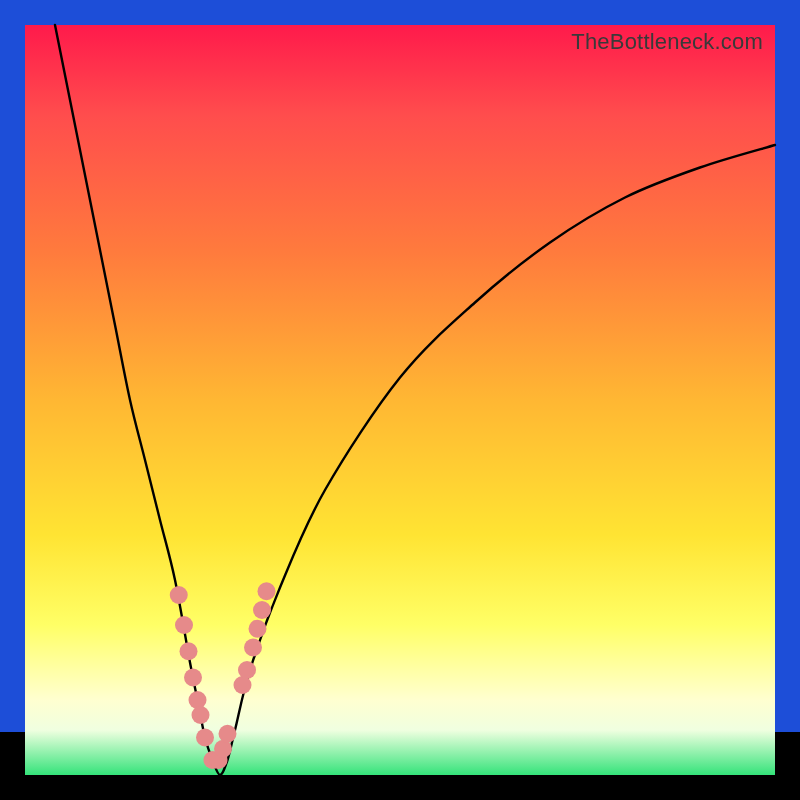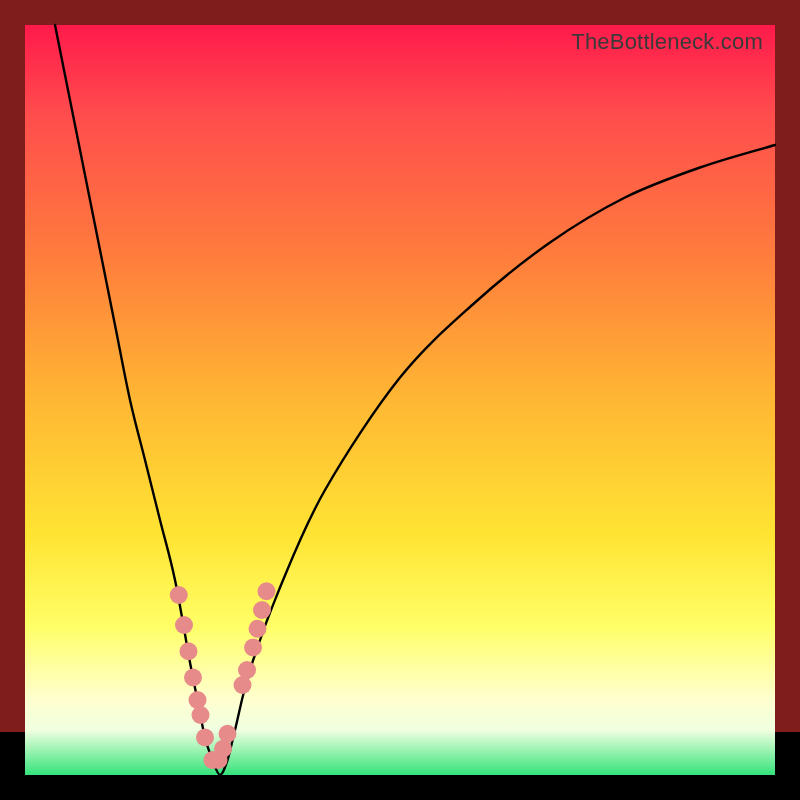--- a/index.html
+++ b/index.html
@@ -10,21 +10,21 @@
     overflow: hidden;
     background: #000;
     font-family: Arial, Helvetica, sans-serif;
   }
   .frame {
     position: absolute;
     left: 0;
     top: 0;
     width: 800px;
     height: 732px;
-    background: #7f1d1d;
+    background: #1d4ed8;
   }
   .plot {
     position: absolute;
     left: 25px;
     top: 25px;
     width: 750px;
     height: 750px;
     
     background: linear-gradient(
       to bottom,

